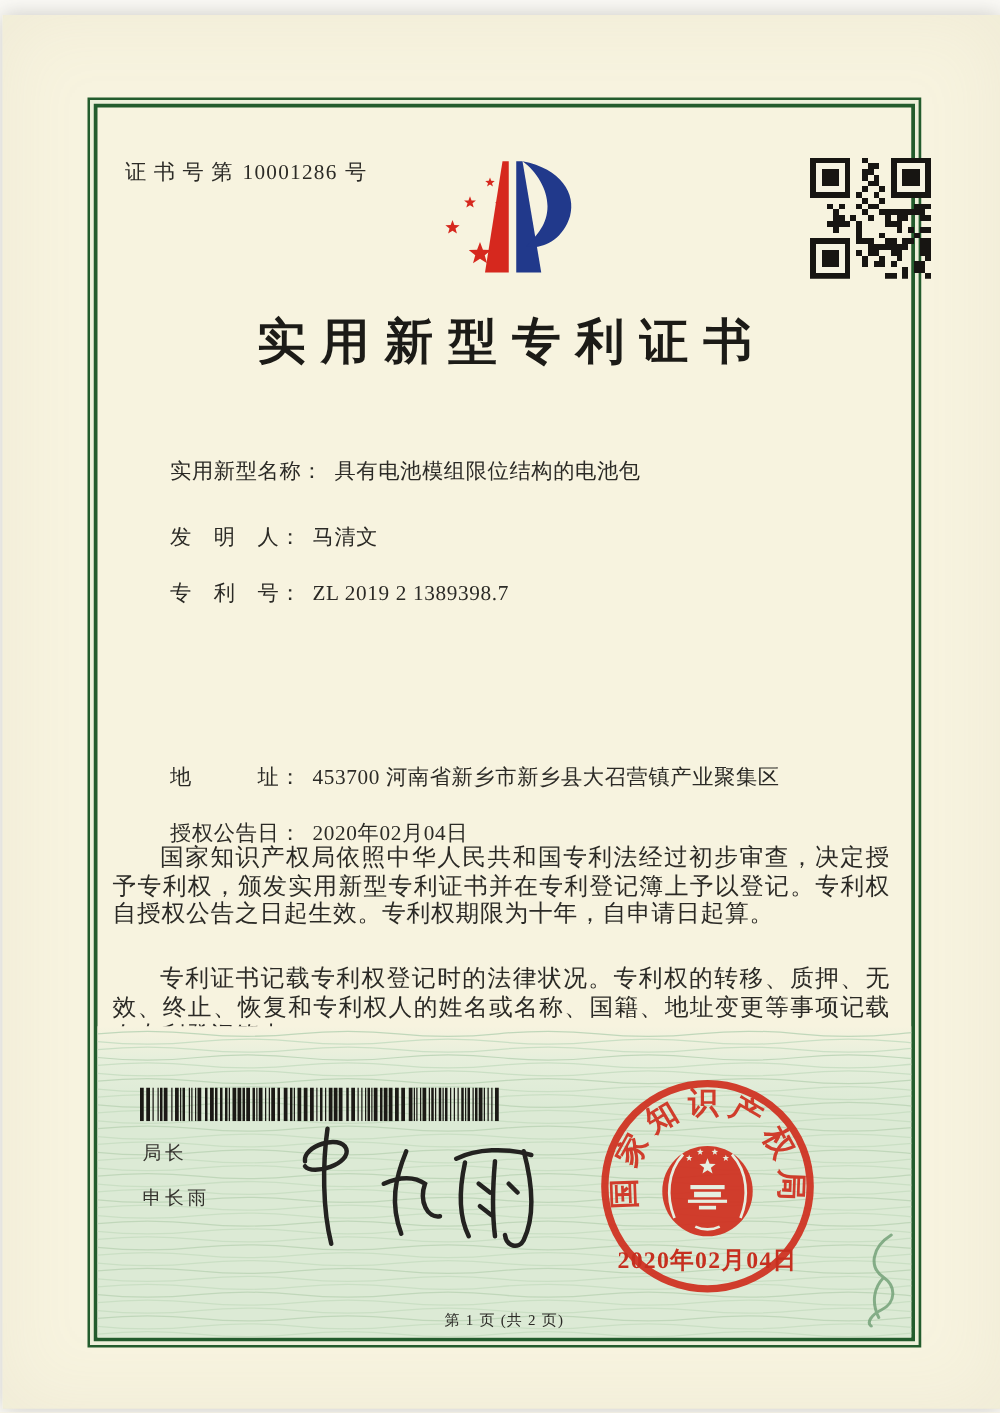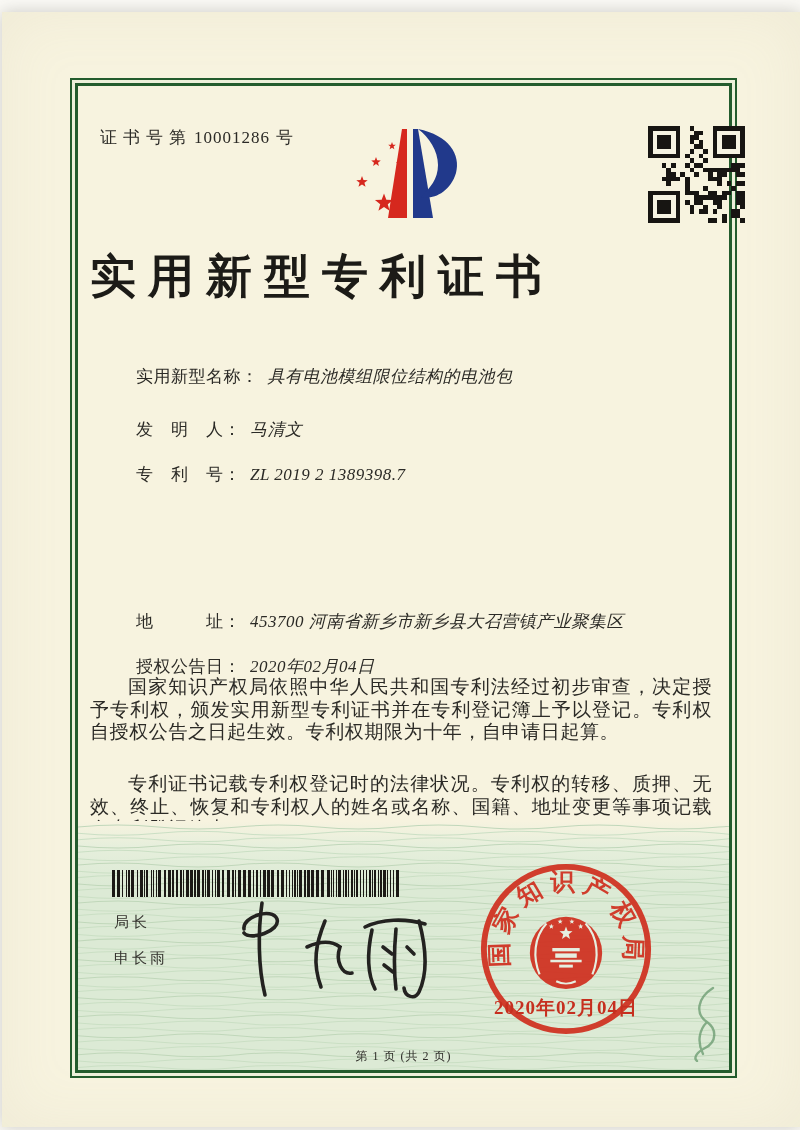--- a/index.html
+++ b/index.html
@@ -11,24 +11,24 @@
   .frame{position:absolute;left:70px;top:78px;width:663px;height:996px;
          border:2px solid #235c2d;
          box-shadow:inset 0 0 0 3px #edf0da, inset 0 0 0 6px #235c2d;}
   .inner{position:absolute;inset:6px;}
   .certno{position:absolute;left:22px;top:40px;font-size:17px;}
   .certno .pre{letter-spacing:6px;}
   .certno .num{letter-spacing:1px;margin-left:2px;}
   .certno .suf{letter-spacing:0;margin-left:6px;}
   .logo{position:absolute;left:50%;transform:translateX(-50%);top:30px;}
   .qr{position:absolute;left:570px;top:40px;width:97px;height:97px;}
-  .title{position:absolute;left:0;right:0;top:160px;
-         font-size:46px;font-weight:bold;letter-spacing:12px;text-indent:12px;color:#1c1b17;}
+  .title{position:absolute;left:0;right:0;top:160px;text-align:center;
+         font-size:39px;font-weight:bold;letter-spacing:12px;text-indent:12px;color:#1c1b17;}
   .row{position:absolute;left:20px;right:16px;font-size:17px;white-space:pre;letter-spacing:.5px;}
-  .row .val{margin-left:9px;font-style:italic;}
+  .row .val{margin-left:9px;}
   .row .pair2{position:absolute;left:290px;top:0;white-space:pre;}
   .para{position:absolute;left:12px;right:17px;font-size:19px;line-height:22.5px;
         text-align:justify;text-indent:2em;letter-spacing:.6px;margin:0;}
   .greenzone{position:absolute;left:0;right:0;bottom:0;top:735px;
              background:linear-gradient(180deg,#f7f3df 0px,#e6efdc 26px,#dcead5 64px,#dcead5 100%);}
   .waves{position:absolute;inset:0;width:100%;height:100%;}
   .barcode{position:absolute;left:34px;top:49px;width:290px;height:27px;}
   .director{position:absolute;left:36px;top:92px;font-family:"Liberation Sans","DejaVu Sans",sans-serif;
             font-size:15px;color:#33322d;}
   .director div{margin-bottom:17px;letter-spacing:3px;}

